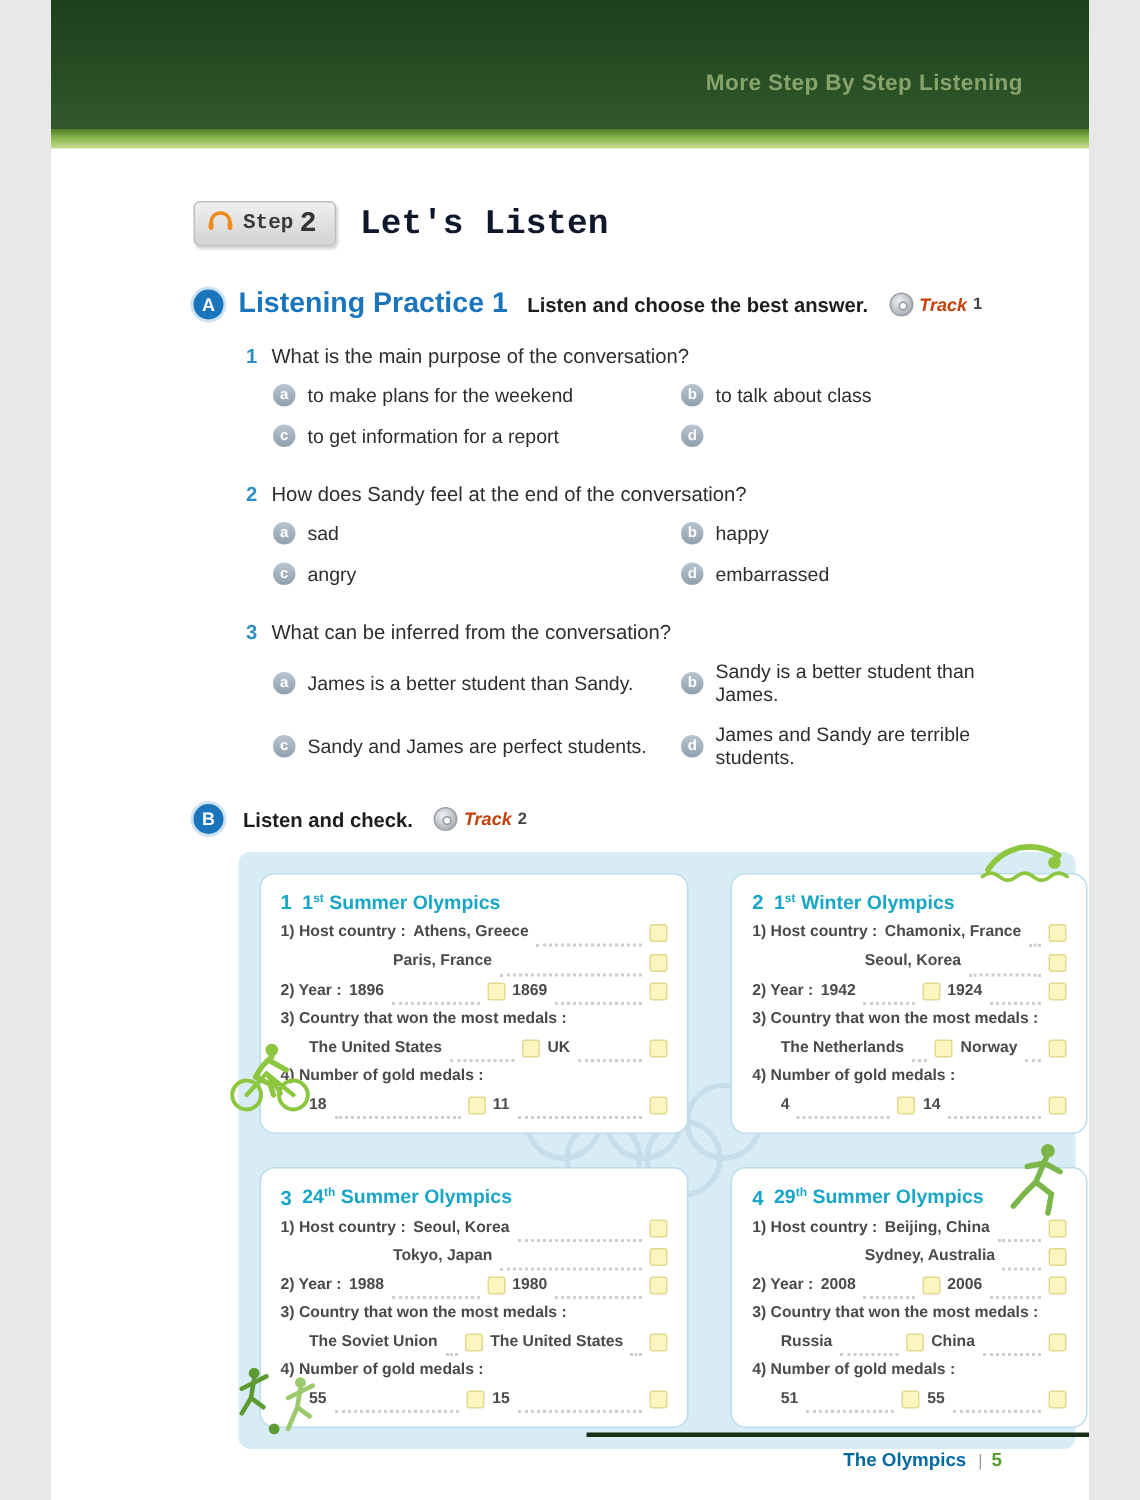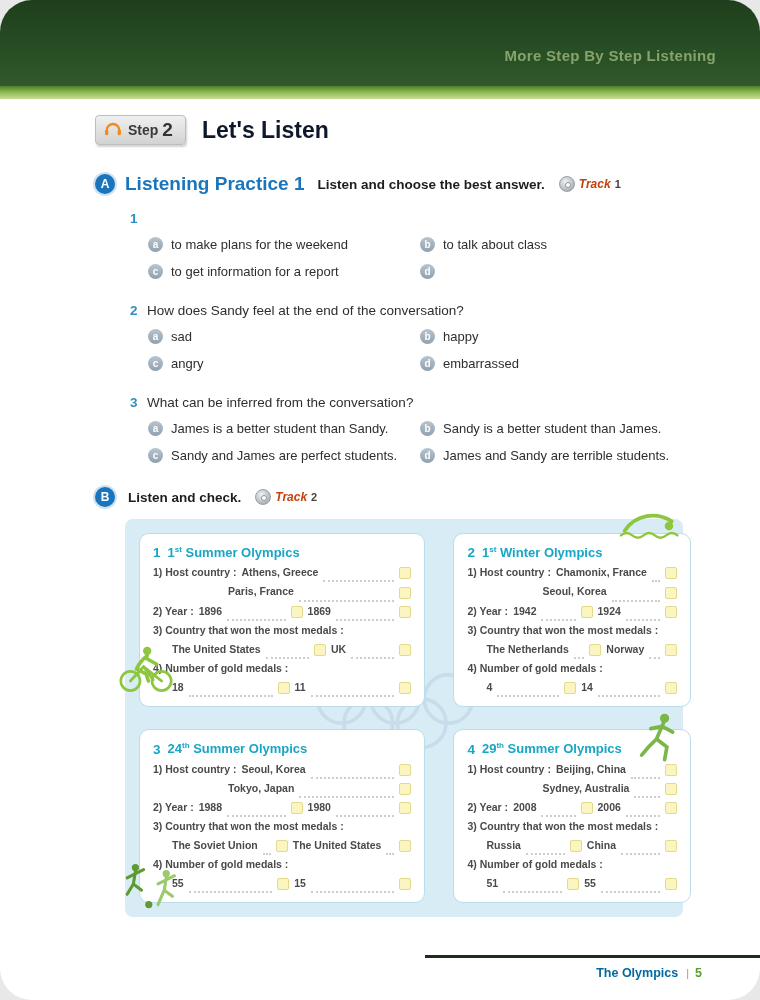--- a/index.html
+++ b/index.html
@@ -1,27 +1,27 @@
 <!DOCTYPE html>
 <html><head>
 <meta charset="utf-8">
 <style>
   * { margin:0; padding:0; box-sizing:border-box; }
   body { background:#e8e8e8; font-family:"Liberation Sans", sans-serif; }
-  .page { position:relative; width:760px; height:1000px; background:#ffffff; overflow:hidden; margin:0 auto;border-radius:32px; }
+  .page { position:relative; width:692px; height:1000px; background:#ffffff; overflow:hidden; margin:0 auto; }
 
   
   .header { height:86px; background:linear-gradient(180deg,#1e3f1c 0%,#2a5126 70%,#33582d 100%); }
   .header-title { color:#87a36b; font-size:15px; font-weight:bold; text-align:right; padding:47px 44px 0 0; letter-spacing:.3px; }
   .header-strip { height:13px; background:linear-gradient(180deg,#4f7d2a 0%,#8ab64d 45%,#c9dd92 100%); }
 
   
   .content { padding:0 55px 0 95px; }
 
-  .step-row { display:flex; align-items:center; margin-top:16px; }
+  .step-row { display:flex; align-items:center; margin-top:35px;font-family:Liberation Mono, monospace; }
   .step-badge { background:linear-gradient(#f0f0f0,#d2d2d2); border:1px solid #bdbdbd; border-radius:4px; padding:3px 12px 3px 8px; display:flex; align-items:center; box-shadow:1px 2px 2px rgba(0,0,0,.18); }
   .step-label { font-size:14px; font-weight:bold; color:#3a3a3a; margin-left:6px; }
   .step-number { font-size:19px; font-weight:bold; color:#333; margin-left:4px; }
   .step-title { color:#0f172a; font-size:23px; font-weight:bold; margin-left:16px; }
 
   .practice-header { display:flex; align-items:center; margin-top:28px; }
   .practice-header.second { margin-top:18px; }
   .badge-circle { width:20px; height:20px; border-radius:50%; background:#1a75bc; color:#fff; font-weight:bold; font-size:12px; display:flex; align-items:center; justify-content:center; box-shadow:0 0 0 2px #cfe2f1; flex:0 0 auto; }
   .practice-title { color:#1a75bc; font-size:19px; font-weight:bold; margin-left:10px; }
   .practice-instruction { margin-left:13px; font-size:13.5px; font-weight:bold; color:#1d1d1d; }
@@ -107,20 +107,21 @@
         <span class="track-word">Track</span>
         <span class="track-num">1</span>
       </div>
     </div>
 
     <div class="questions">
 
       <div class="question">
         <div class="q-line">
           <span class="q-num">1</span>
+          <span class="q-text">What is the main purpose of the conversation?</span>
         </div>
         <div class="options">
           <div class="option">
               <span class="opt-badge">a</span>
               <span>to make plans for the weekend</span>
             </div>
           <div class="option">
               <span class="opt-badge">b</span>
               <span>to talk about class</span>
             </div>

